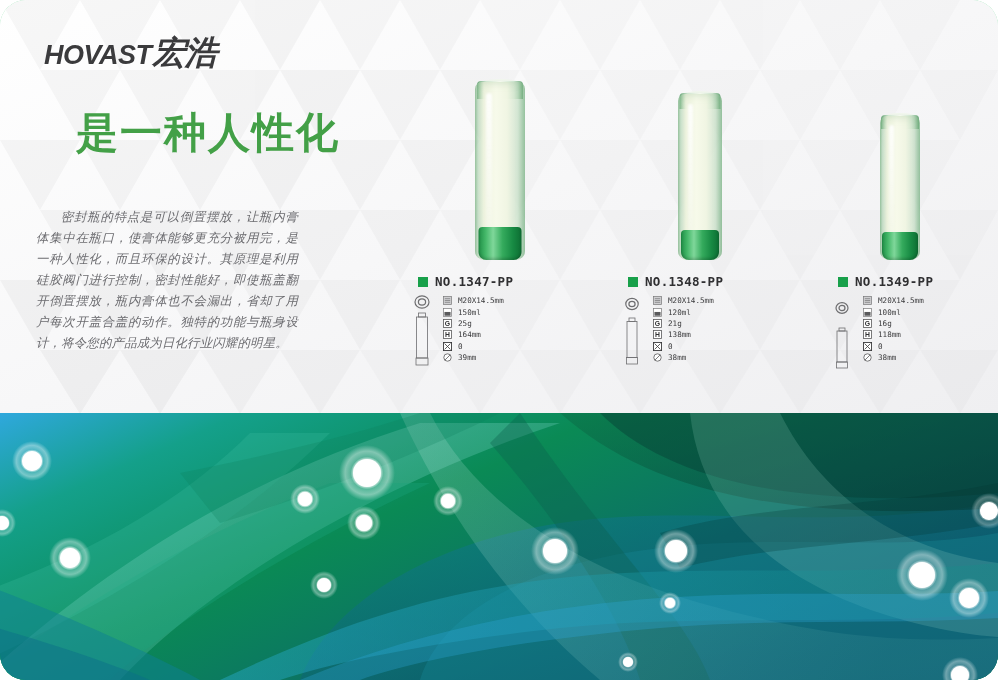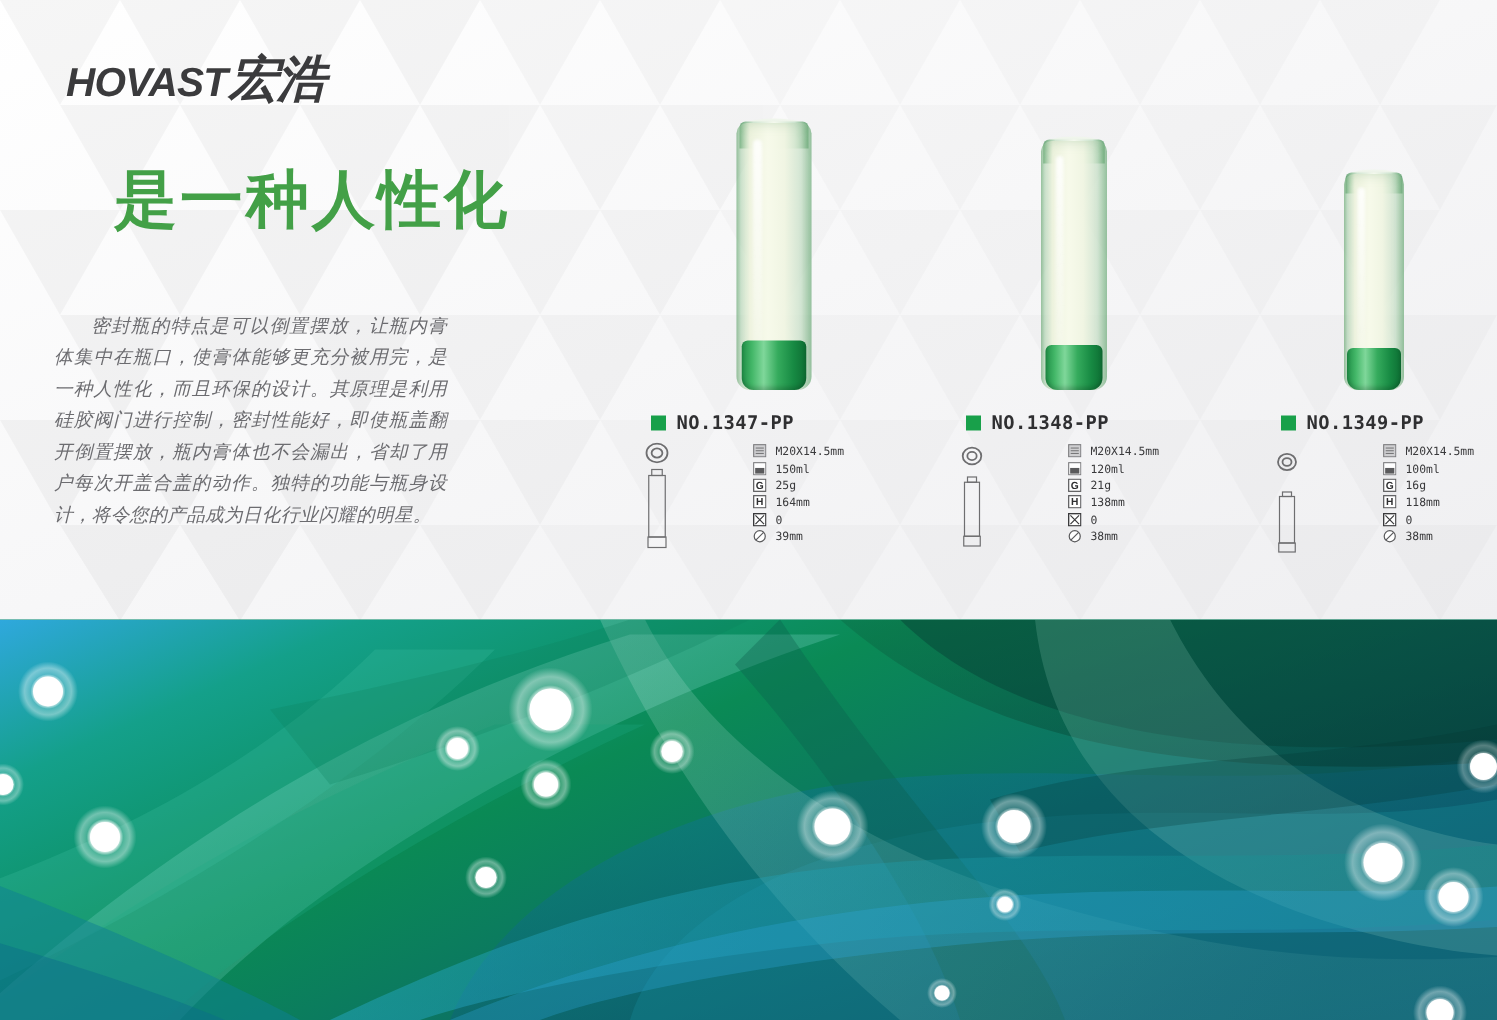--- a/index.html
+++ b/index.html
@@ -1,21 +1,21 @@
 <!DOCTYPE html>
 <html><head>
 <meta charset="utf-8">
 <style>
   html,body{margin:0;padding:0;}
   body{
     width:998px;height:680px;overflow:hidden;
     font-family:"Liberation Sans","DejaVu Sans",sans-serif;
     background:#ffffff;
   }
-  .page{position:relative;width:998px;height:680px;overflow:hidden;background:#22c55e;}
+  .page{position:relative;width:998px;height:680px;overflow:hidden;background:#22c55e;border-radius:26px;}
 
   
   .top-area{position:absolute;left:0;top:0;width:998px;height:414px;overflow:hidden;
     background:
       linear-gradient(180deg,#fdfdfd 0%,#f6f6f7 55%,#fafafa 100%);
   }
   .facets{position:absolute;inset:0;}
   .facets svg{display:block;width:100%;height:100%;}
 
   
@@ -50,21 +50,21 @@
   .body-text{
     position:absolute;left:36px;top:206px;width:262px;
     font-family:"DejaVu Sans","Liberation Sans",sans-serif;
     font-size:12.4px;line-height:21px;color:#6c6c70;
     text-align:justify;text-indent:2em;
     letter-spacing:.2px;
     font-style:italic;
   }
 
   
-  .products{position:absolute;left:16px;top:0;width:874px;height:414px;text-decoration:underline;}
+  .products{position:absolute;left:0;top:0;width:874px;height:414px;text-decoration:underline;}
   .product{position:absolute;top:0;width:200px;}
   .p1{left:400px;}
   .p2{left:600px;}
   .p3{left:800px;}
 
   
   .bottle-wrap{position:absolute;left:0;width:200px;display:flex;justify-content:center;align-items:flex-end;}
   .p1 .bottle-wrap{top:72px;height:188px;}
   .p2 .bottle-wrap{top:84px;height:176px;}
   .p3 .bottle-wrap{top:106px;height:154px;}
@@ -135,21 +135,21 @@
   .p2 .specs{left:20px;}
   .p3 .specs{left:30px;}
 
   .drawing{width:24px;display:flex;flex-direction:column;align-items:center;}
   .drawing svg{display:block;}
   .p1 .drawing{padding-top:0px;}
   .p2 .drawing{padding-top:2px;}
   .p3 .drawing{padding-top:6px;}
 
   .spec-list{display:flex;flex-direction:column;gap:0px;}
-  .spec-row{display:flex;align-items:center;gap:6px;height:11.4px;margin-left:43px;}
+  .spec-row{display:flex;align-items:center;gap:6px;height:11.4px;}
   .spec-ico{width:9px;height:9px;flex:0 0 9px;display:block;}
   .spec-val{
     font-family:"DejaVu Sans Mono","Liberation Mono",monospace;
     font-size:7.6px;color:#3a3a3c;letter-spacing:0px;white-space:nowrap;
   }
 
   
   .banner{position:absolute;left:0;top:413px;width:998px;height:267px;overflow:hidden;background:#0a8a62;}
   .banner svg{display:block;width:998px;height:267px;}
 </style>

